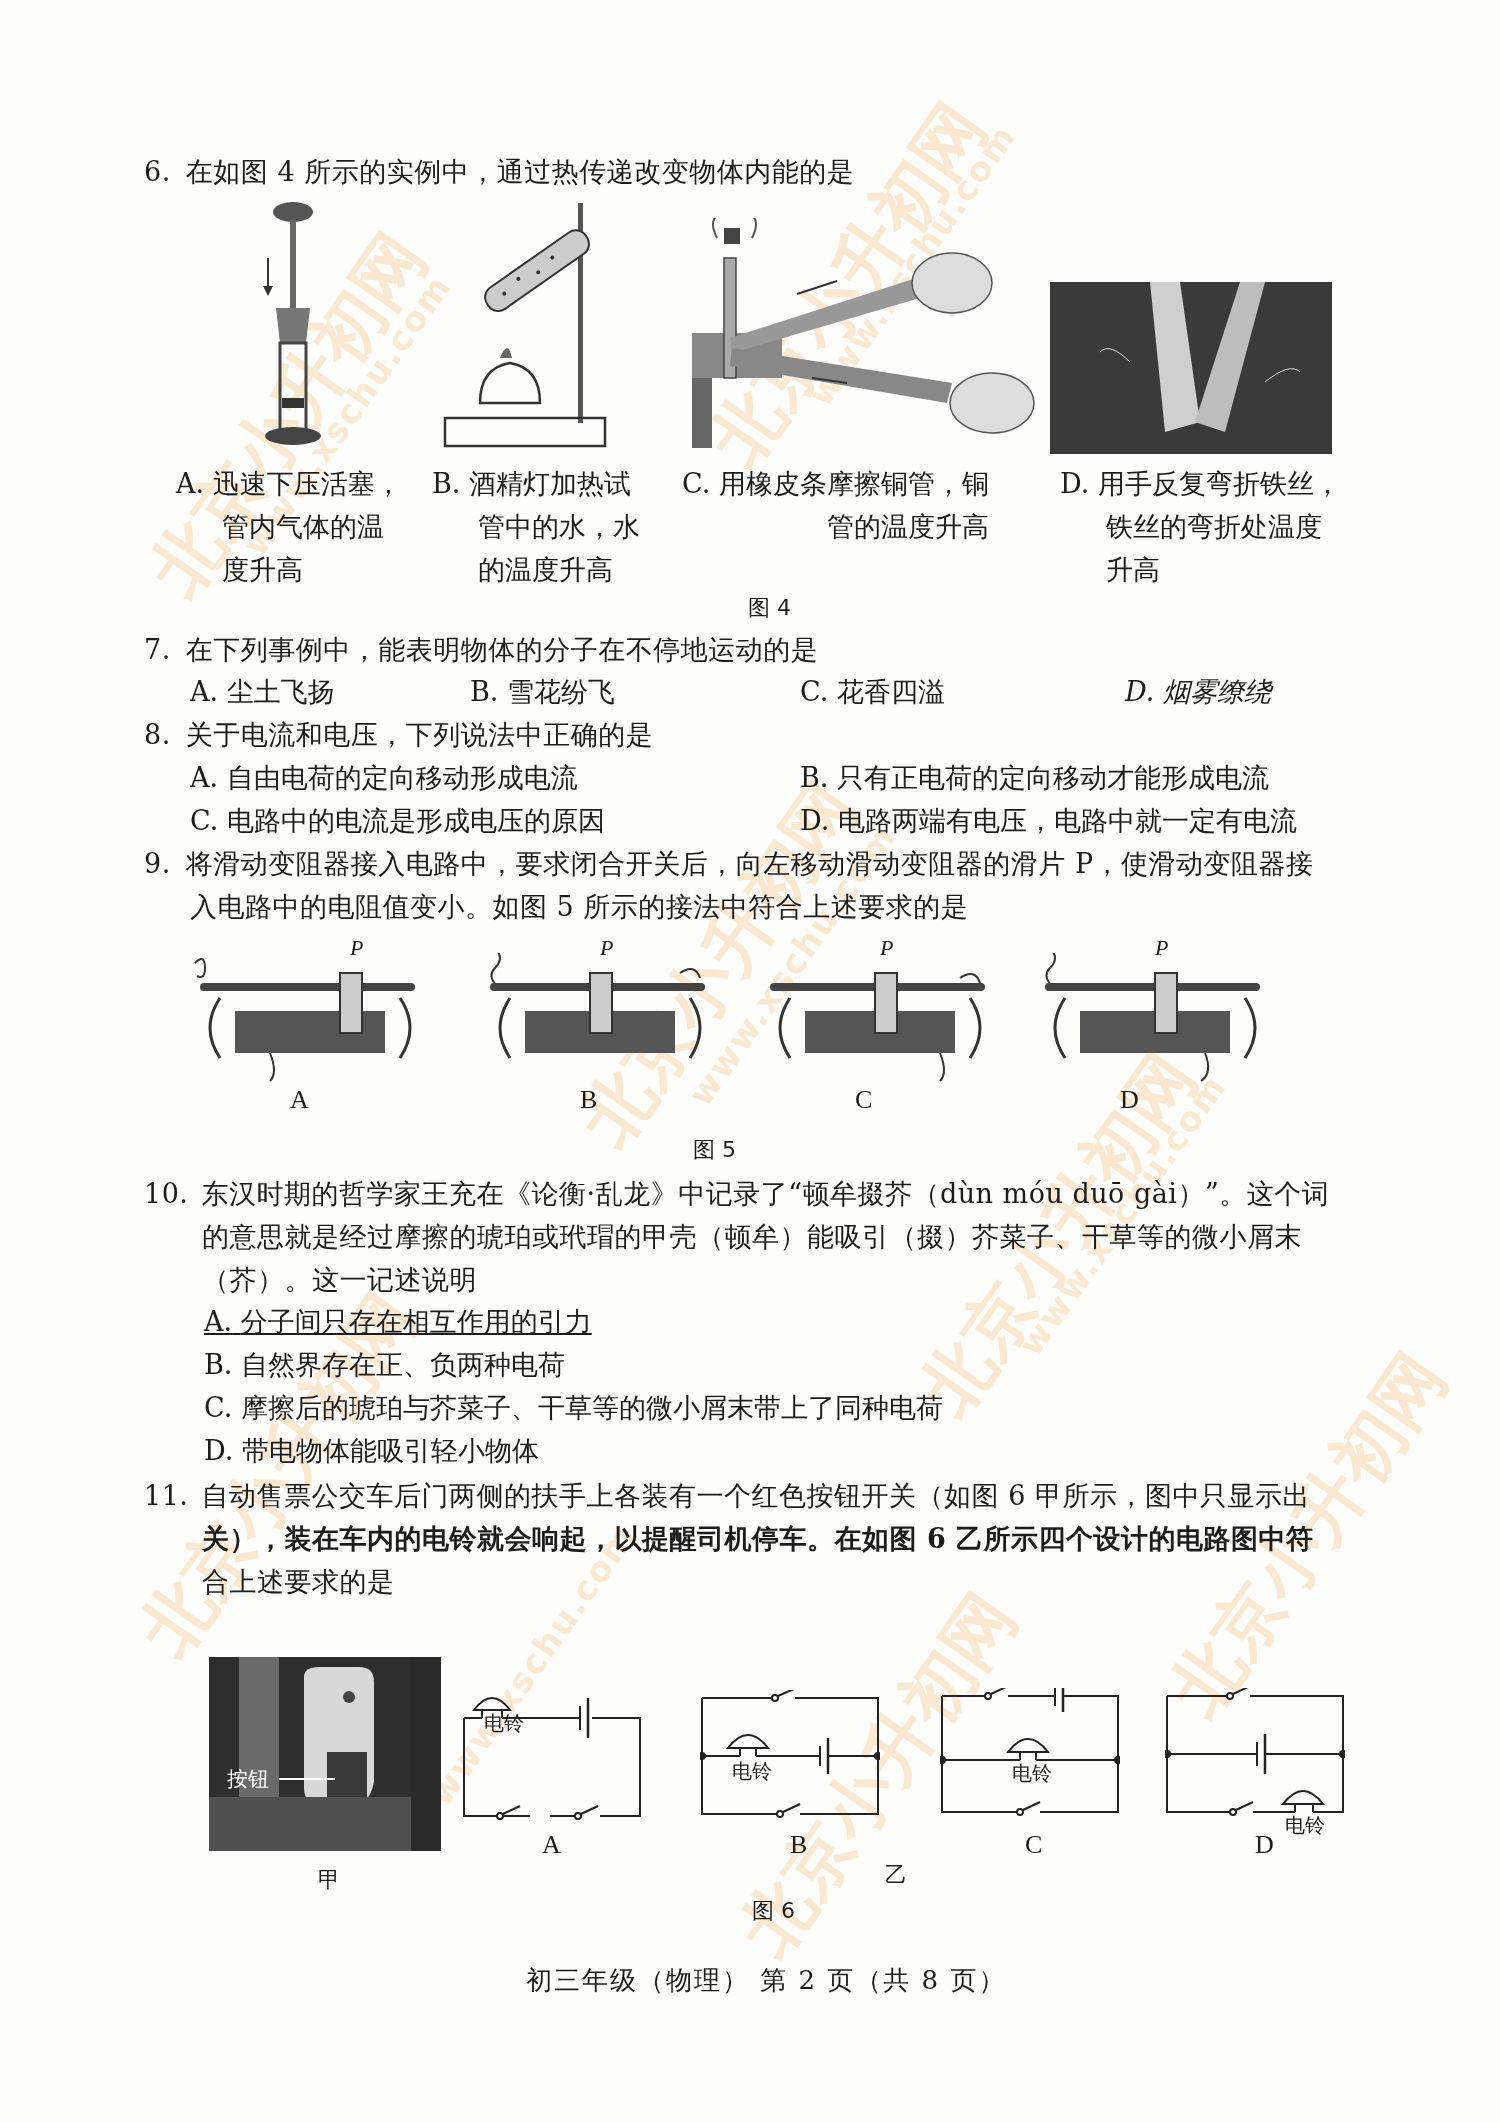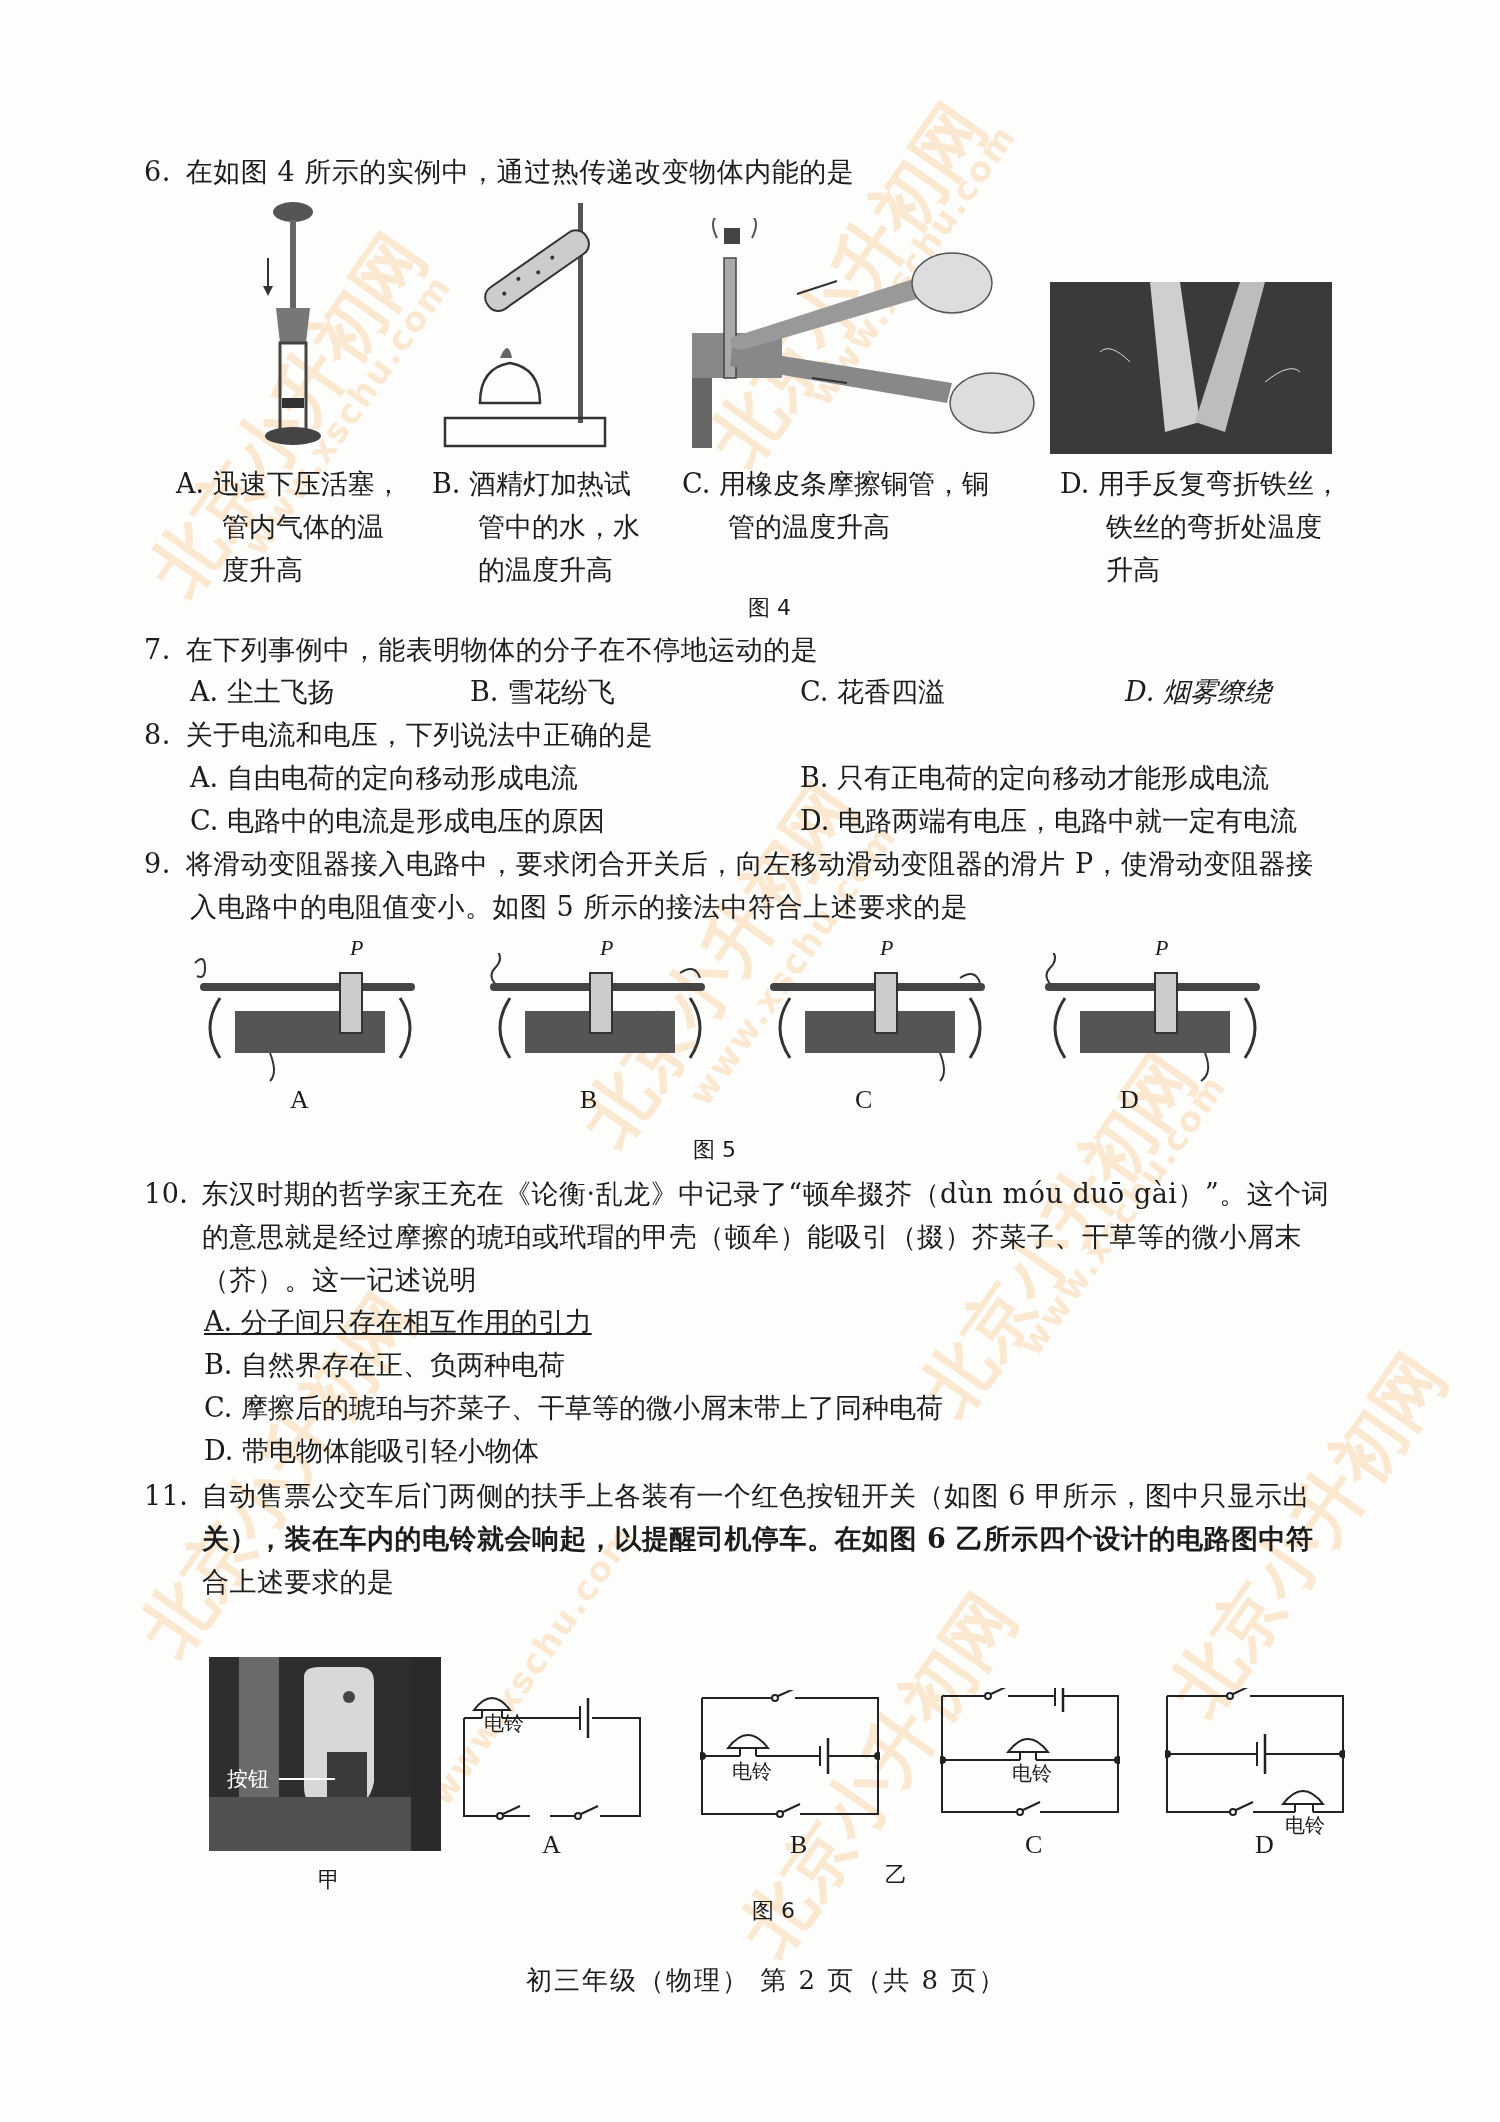--- a/index.html
+++ b/index.html
@@ -111,21 +111,21 @@
   <div style="padding-left:46px;">管内气体的温</div>
   <div style="padding-left:46px;">度升高</div>
 </div>
 <div class="abs opt" style="left:432px;top:462px;">
   <div><span>B.</span> <span>酒精灯加热试</span></div>
   <div style="padding-left:46px;">管中的水，水</div>
   <div style="padding-left:46px;">的温度升高</div>
 </div>
 <div class="abs opt" style="left:682px;top:462px;">
   <div><span>C.</span> <span>用橡皮条摩擦铜管，铜</span></div>
-  <div style="padding-left:46px;">管的温度升高</div>
+  <div style="padding-left:46px;text-align:right;">管的温度升高</div>
 </div>
 <div class="abs opt" style="left:1060px;top:462px;">
   <div><span>D.</span> <span>用手反复弯折铁丝，</span></div>
   <div style="padding-left:46px;">铁丝的弯折处温度</div>
   <div style="padding-left:46px;">升高</div>
 </div>
 <div class="abs figcap" style="left:748px;top:593px;">图 4</div>
 
 <div class="abs q" style="left:144px;top:628px;">
   <span>7.</span>

